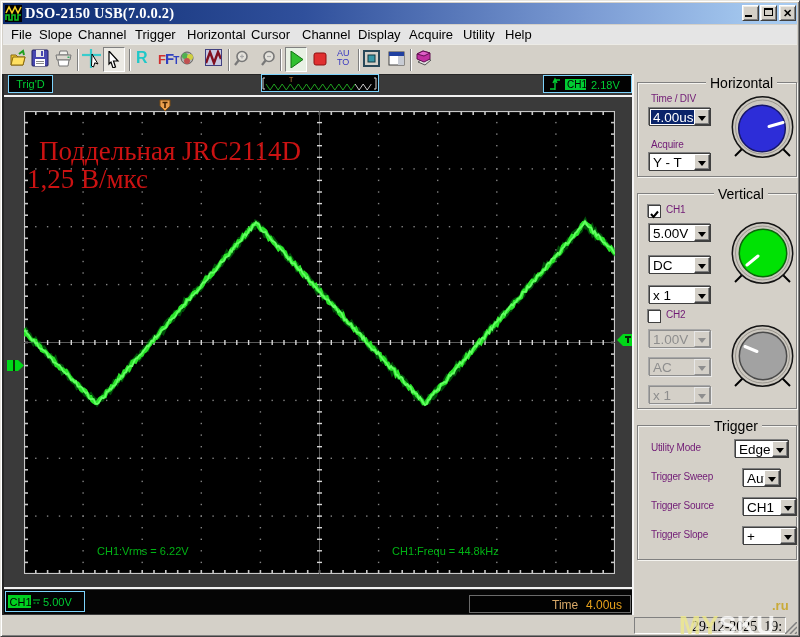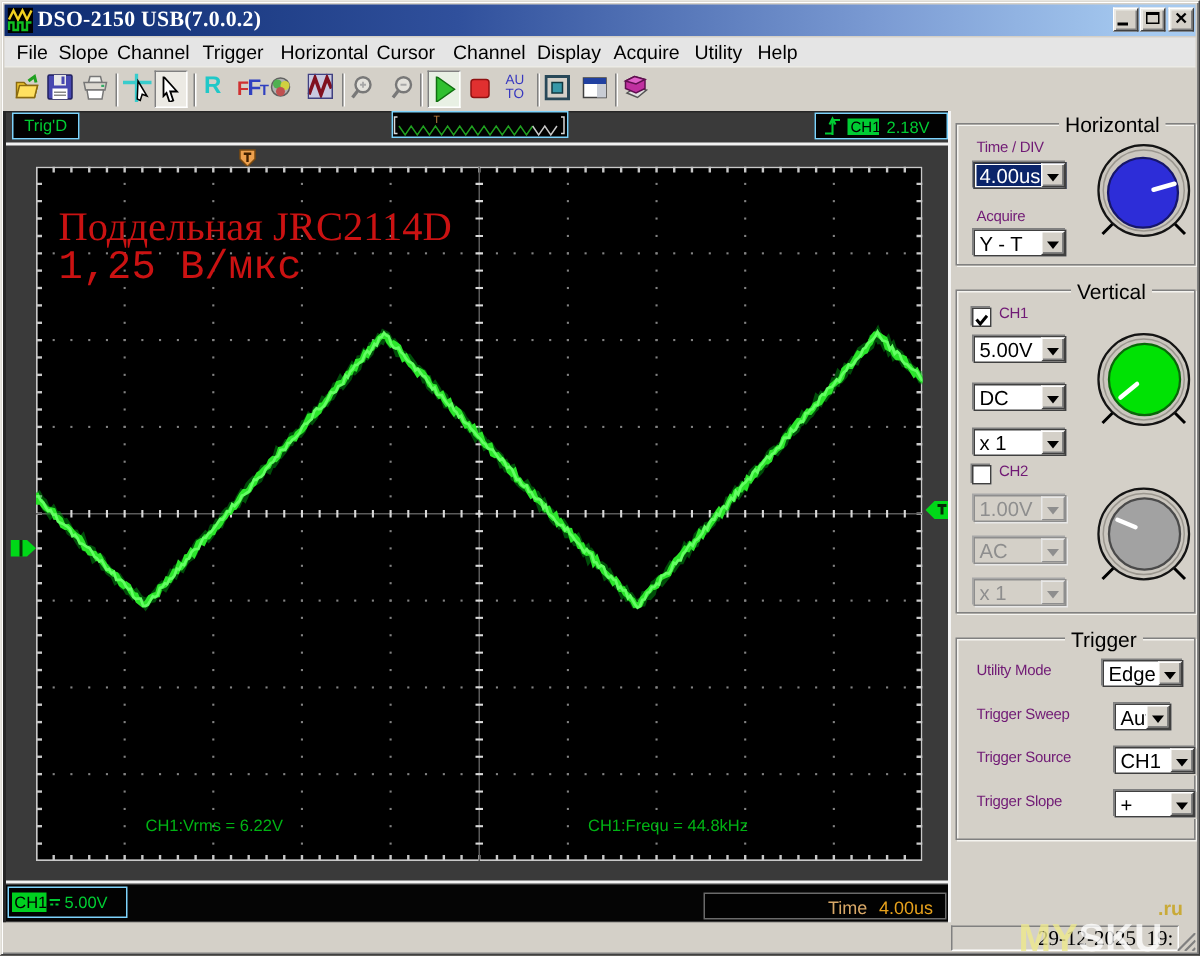--- a/index.html
+++ b/index.html
@@ -1049,21 +1049,21 @@
 <line x1="531.9" y1="229.0" x2="531.9" y2="234.0" stroke="#d8d8d8" stroke-width="1.4"></line>
 <line x1="543.7" y1="229.0" x2="543.7" y2="234.0" stroke="#d8d8d8" stroke-width="1.4"></line>
 <line x1="555.5" y1="229.0" x2="555.5" y2="234.0" stroke="#d8d8d8" stroke-width="1.4"></line>
 <line x1="567.4" y1="229.0" x2="567.4" y2="234.0" stroke="#d8d8d8" stroke-width="1.4"></line>
 <line x1="579.2" y1="229.0" x2="579.2" y2="234.0" stroke="#d8d8d8" stroke-width="1.4"></line>
    <polyline points="0.0,220.6 1.6,219.5 3.2,222.3 4.9,223.6 6.5,227.5 8.1,228.9 9.7,231.5 11.4,229.5 13.0,232.6 14.6,232.5 16.2,235.0 17.8,237.9 19.5,237.4 21.1,239.8 22.7,243.4 24.3,244.5 26.0,244.7 27.6,248.0 29.2,250.6 30.8,248.7 32.4,253.8 34.1,254.9 35.7,255.0 37.3,255.8 38.9,260.9 40.6,259.8 42.2,260.4 43.8,262.0 45.4,267.0 47.0,267.5 48.7,270.0 50.3,271.3 51.9,272.1 53.5,275.6 55.2,274.6 56.8,277.0 58.4,279.8 60.0,280.5 61.6,283.2 63.3,283.6 64.9,285.8 66.5,284.5 68.1,286.9 69.8,288.8 71.4,289.5 73.0,291.8 74.6,289.4 76.2,288.4 77.8,288.1 79.4,285.1 81.0,283.3 82.6,280.8 84.2,279.2 85.8,280.3 87.5,277.2 89.1,275.2 90.7,271.4 92.3,272.1 93.9,267.8 95.5,266.9 97.1,267.7 98.7,264.4 100.3,262.2 101.9,260.9 103.5,259.8 105.1,257.6 106.7,253.4 108.3,250.7 109.9,250.1 111.5,248.1 113.2,246.0 114.8,247.4 116.4,245.3 118.0,241.0 119.6,240.7 121.2,237.7 122.8,238.1 124.4,234.3 126.0,231.6 127.6,229.7 129.2,229.3 130.8,226.1 132.4,225.7 134.0,225.3 135.6,221.3 137.2,218.6 138.8,220.2 140.5,216.3 142.1,212.6 143.7,210.6 145.3,209.0 146.9,209.5 148.5,208.4 150.1,204.9 151.7,201.5 153.3,201.1 154.9,201.9 156.5,198.1 158.1,198.2 159.7,195.9 161.3,190.3 162.9,191.6 164.5,189.6 166.2,187.1 167.8,184.1 169.4,183.9 171.0,179.8 172.6,179.4 174.2,177.6 175.8,178.0 177.4,175.8 179.0,171.3 180.6,170.5 182.2,167.3 183.8,168.7 185.4,166.7 187.0,162.3 188.6,162.0 190.2,160.0 191.8,156.2 193.5,157.0 195.1,154.2 196.7,153.4 198.3,150.5 199.9,146.4 201.5,146.0 203.1,142.8 204.7,145.0 206.3,142.9 207.9,140.9 209.5,136.7 211.1,133.8 212.7,135.6 214.3,134.1 215.9,128.5 217.5,128.4 219.2,124.7 220.8,125.9 222.4,124.1 224.0,119.5 225.6,119.2 227.2,117.7 228.8,114.6 230.4,115.5 232.0,111.7 233.6,112.5 235.2,115.6 236.8,118.2 238.4,117.6 240.0,119.8 241.7,124.5 243.3,124.7 244.9,125.5 246.5,127.6 248.1,127.6 249.7,129.8 251.3,132.0 252.9,134.8 254.5,134.9 256.1,136.6 257.8,137.7 259.4,141.9 261.0,141.8 262.6,146.5 264.2,148.1 265.8,146.3 267.4,148.8 269.0,152.4 270.6,152.1 272.2,153.5 273.8,158.7 275.5,158.9 277.1,160.1 278.7,163.2 280.3,165.1 281.9,164.1 283.5,165.4 285.1,168.6 286.7,170.3 288.3,172.2 289.9,175.1 291.6,176.5 293.2,179.6 294.8,177.5 296.4,180.5 298.0,182.0 299.6,186.0 301.2,185.0 302.8,186.5 304.4,189.3 306.0,191.0 307.6,192.0 309.3,193.6 310.9,198.3 312.5,197.9 314.1,201.5 315.7,201.9 317.3,201.4 318.9,207.3 320.5,208.3 322.1,210.6 323.7,212.1 325.4,213.5 327.0,212.2 328.6,215.4 330.2,215.9 331.8,218.4 333.4,218.7 335.0,221.8 336.6,226.2 338.2,224.7 339.8,228.7 341.4,229.0 343.1,230.6 344.7,234.7 346.3,236.6 347.9,236.4 349.5,238.8 351.1,238.0 352.7,240.4 354.3,245.1 355.9,245.1 357.5,246.6 359.2,249.3 360.8,248.0 362.4,252.0 364.0,253.4 365.6,256.6 367.2,255.3 368.8,260.6 370.4,258.4 372.0,260.6 373.6,264.1 375.2,266.2 376.9,266.0 378.5,267.2 380.1,272.3 381.7,271.2 383.3,274.5 384.9,276.3 386.5,277.1 388.1,279.6 389.7,281.0 391.3,284.6 393.0,283.1 394.6,287.1 396.2,286.7 397.8,289.1 399.4,292.0 401.0,292.1 402.6,290.4 404.2,290.5 405.8,285.7 407.4,285.6 409.0,286.1 410.6,284.3 412.2,278.5 413.8,277.3 415.4,275.7 417.0,276.8 418.6,274.8 420.2,272.9 421.8,268.9 423.4,266.2 425.0,267.3 426.6,264.9 428.2,262.7 429.8,262.6 431.4,259.3 433.0,254.6 434.6,256.4 436.2,252.3 437.8,252.1 439.4,251.5 441.0,246.1 442.6,244.2 444.2,242.4 445.8,242.6 447.4,239.5 449.0,239.2 450.6,237.8 452.2,233.8 453.8,233.9 455.4,230.4 457.0,229.6 458.6,229.6 460.2,227.6 461.8,222.4 463.4,222.1 465.0,219.6 466.6,216.6 468.2,218.2 469.8,215.8 471.4,212.3 473.0,212.6 474.6,210.0 476.2,207.6 477.8,204.0 479.4,202.4 481.0,204.2 482.6,202.5 484.2,199.1 485.8,198.5 487.4,195.6 489.0,191.9 490.6,190.0 492.2,189.0 493.8,189.8 495.4,187.5 497.0,186.0 498.6,184.3 500.2,179.5 501.8,177.9 503.4,175.4 505.0,176.6 506.6,175.2 508.2,171.3 509.8,170.5 511.4,166.6 513.0,168.2 514.6,166.1 516.2,164.8 517.8,162.2 519.4,160.7 521.0,155.2 522.6,156.5 524.2,152.9 525.8,153.7 527.4,151.3 529.0,149.8 530.6,147.8 532.2,143.6 533.8,144.0 535.4,139.2 537.0,140.8 538.6,138.9 540.2,134.3 541.8,135.1 543.4,131.7 545.0,129.2 546.6,129.6 548.2,125.3 549.8,122.6 551.4,121.5 553.0,120.3 554.6,120.8 556.2,119.5 557.8,114.6 559.4,114.4 561.0,111.6 562.6,115.7 564.3,115.4 565.9,118.8 567.5,116.8 569.2,122.2 570.8,120.4 572.4,125.5 574.1,124.0 575.7,125.0 577.3,128.0 578.9,131.0 580.6,130.8 582.2,133.7 583.8,134.9 585.5,136.0 587.1,138.4 588.7,138.7 590.4,142.3 592.0,143.0" fill="none" stroke="#009a12" stroke-width="5.4" opacity="0.5"></polyline>
    <polyline points="0.0,217.8 1.6,223.5 3.2,223.4 4.9,225.8 6.5,227.6 8.1,228.9 9.7,229.1 11.4,229.5 13.0,233.7 14.6,233.9 16.2,235.4 17.8,239.4 19.5,240.4 21.1,240.2 22.7,241.9 24.3,243.9 26.0,245.5 27.6,246.7 29.2,247.6 30.8,250.5 32.4,254.4 34.1,254.8 35.7,257.5 37.3,257.8 38.9,258.1 40.6,260.8 42.2,260.0 43.8,262.9 45.4,265.1 47.0,267.4 48.7,269.3 50.3,270.1 51.9,271.7 53.5,272.3 55.2,275.0 56.8,278.5 58.4,279.7 60.0,278.6 61.6,279.8 63.3,283.3 64.9,285.5 66.5,285.8 68.1,289.5 69.8,290.9 71.4,292.1 73.0,291.8 74.6,289.8 76.2,287.3 77.8,286.4 79.4,285.6 81.0,285.4 82.6,280.2 84.2,279.8 85.8,278.9 87.5,275.2 89.1,275.6 90.7,272.9 92.3,269.9 93.9,269.9 95.5,265.2 97.1,266.7 98.7,264.9 100.3,260.2 101.9,259.8 103.5,256.8 105.1,258.4 106.7,254.7 108.3,250.8 109.9,249.8 111.5,250.7 113.2,247.1 114.8,246.8 116.4,244.4 118.0,244.0 119.6,240.4 121.2,240.1 122.8,238.0 124.4,235.0 126.0,233.6 127.6,230.9 129.2,230.5 130.8,227.4 132.4,227.1 134.0,224.6 135.6,221.6 137.2,218.8 138.8,216.9 140.5,216.8 142.1,215.6 143.7,212.6 145.3,211.3 146.9,207.9 148.5,205.2 150.1,204.3 151.7,202.4 153.3,200.8 154.9,199.9 156.5,196.3 158.1,194.9 159.7,195.1 161.3,193.4 162.9,188.7 164.5,188.4 166.2,187.1 167.8,184.8 169.4,182.0 171.0,181.1 172.6,181.4 174.2,178.2 175.8,176.9 177.4,175.7 179.0,173.5 180.6,170.0 182.2,166.5 183.8,166.2 185.4,166.1 187.0,164.7 188.6,163.4 190.2,159.2 191.8,158.8 193.5,156.1 195.1,154.5 196.7,151.0 198.3,149.2 199.9,148.3 201.5,144.7 203.1,144.2 204.7,143.9 206.3,140.8 207.9,138.0 209.5,137.5 211.1,134.1 212.7,134.5 214.3,130.0 215.9,129.8 217.5,128.7 219.2,124.5 220.8,125.4 222.4,121.4 224.0,121.0 225.6,117.3 227.2,117.0 228.8,114.4 230.4,113.1 232.0,113.1 233.6,113.2 235.2,116.6 236.8,118.6 238.4,117.8 240.0,118.8 241.7,120.2 243.3,124.2 244.9,128.0 246.5,126.9 248.1,129.9 249.7,132.2 251.3,133.4 252.9,135.5 254.5,138.1 256.1,136.5 257.8,137.5 259.4,139.8 261.0,141.4 262.6,145.5 264.2,146.8 265.8,147.0 267.4,150.8 269.0,152.8 270.6,151.9 272.2,155.6 273.8,157.9 275.5,156.8 277.1,161.7 278.7,164.0 280.3,162.0 281.9,163.4 283.5,166.3 285.1,169.7 286.7,172.6 288.3,171.9 289.9,175.0 291.6,173.9 293.2,178.3 294.8,179.8 296.4,179.2 298.0,183.9 299.6,185.9 301.2,186.6 302.8,186.2 304.4,191.7 306.0,192.5 307.6,192.3 309.3,194.4 310.9,195.9 312.5,198.2 314.1,199.2 315.7,203.2 317.3,204.8 318.9,203.4 320.5,208.8 322.1,209.1 323.7,211.7 325.4,212.9 327.0,213.4 328.6,216.5 330.2,219.2 331.8,217.9 333.4,222.0 335.0,222.5 336.6,224.0 338.2,225.5 339.8,228.5 341.4,228.2 343.1,232.5 344.7,234.1 346.3,232.6 347.9,237.8 349.5,236.7 351.1,239.4 352.7,241.8 354.3,242.5 355.9,242.7 357.5,248.0 359.2,246.8 360.8,248.6 362.4,252.9 364.0,252.6 365.6,256.7 367.2,257.7 368.8,257.5 370.4,258.1 372.0,263.9 373.6,261.9 375.2,266.4 376.9,267.1 378.5,270.0 380.1,271.4 381.7,273.0 383.3,274.0 384.9,277.1 386.5,275.7 388.1,278.0 389.7,281.8 391.3,281.8 393.0,284.7 394.6,286.0 396.2,288.0 397.8,289.2 399.4,292.4 401.0,292.3 402.6,292.1 404.2,288.4 405.8,286.5 407.4,284.1 409.0,282.6 410.6,280.5 412.2,280.5 413.8,279.7 415.4,275.3 417.0,273.7 418.6,273.0 420.2,272.3 421.8,271.6 423.4,267.8 425.0,264.9 426.6,262.3 428.2,260.9 429.8,259.2 431.4,257.2 433.0,254.7 434.6,255.1 436.2,252.2 437.8,253.5 439.4,249.8 441.0,248.6 442.6,244.3 444.2,245.8 445.8,242.3 447.4,242.1 449.0,239.0 450.6,236.8 452.2,234.8 453.8,231.9 455.4,229.5 457.0,231.6 458.6,227.7 460.2,227.4 461.8,223.8 463.4,220.5 465.0,221.2 466.6,216.8 468.2,215.4 469.8,215.4 471.4,212.5 473.0,213.7 474.6,208.1 476.2,209.1 477.8,206.6 479.4,205.6 481.0,201.3 482.6,200.8 484.2,198.7 485.8,196.8 487.4,196.8 489.0,195.6 490.6,190.8 492.2,190.4 493.8,188.5 495.4,187.3 497.0,186.4 498.6,181.3 500.2,179.5 501.8,179.7 503.4,175.7 505.0,173.9 506.6,171.7 508.2,169.5 509.8,169.7 511.4,168.5 513.0,165.4 514.6,163.3 516.2,163.6 517.8,161.8 519.4,158.9 521.0,158.1 522.6,157.3 524.2,154.9 525.8,152.4 527.4,150.7 529.0,150.1 530.6,146.1 532.2,144.8 533.8,143.4 535.4,142.8 537.0,140.6 538.6,135.5 540.2,134.1 541.8,132.9 543.4,133.0 545.0,130.4 546.6,127.4 548.2,124.8 549.8,125.5 551.4,123.7 553.0,123.0 554.6,119.2 556.2,117.4 557.8,113.8 559.4,111.8 561.0,111.7 562.6,112.8 564.3,114.2 565.9,115.1 567.5,120.6 569.2,121.6 570.8,122.1 572.4,125.4 574.1,127.3 575.7,127.4 577.3,127.3 578.9,127.9 580.6,132.7 582.2,133.1 583.8,135.5 585.5,138.3 587.1,136.7 588.7,140.1 590.4,142.0 592.0,143.0" fill="none" stroke="#2be52b" stroke-width="3.8"></polyline>
    <polyline points="0.0,220.0 1.6,219.8 3.2,222.6 4.9,224.1 6.5,227.2 8.1,229.7 9.7,229.0 11.4,232.2 13.0,232.0 14.6,236.6 16.2,237.6 17.8,238.1 19.5,239.3 21.1,240.3 22.7,241.9 24.3,246.4 26.0,245.5 27.6,247.6 29.2,251.3 30.8,251.5 32.4,252.6 34.1,253.7 35.7,254.3 37.3,256.7 38.9,260.1 40.6,261.1 42.2,263.3 43.8,262.5 45.4,265.6 47.0,268.9 48.7,268.4 50.3,271.2 51.9,270.2 53.5,275.6 55.2,275.6 56.8,275.6 58.4,276.9 60.0,280.2 61.6,281.9 63.3,281.5 64.9,287.1 66.5,288.3 68.1,288.0 69.8,288.1 71.4,292.8 73.0,293.0 74.6,292.1 76.2,289.4 77.8,286.5 79.4,287.2 81.0,286.0 82.6,280.9 84.2,280.4 85.8,277.9 87.5,278.4 89.1,274.8 90.7,274.6 92.3,272.7 93.9,268.2 95.5,268.7 97.1,265.2 98.7,265.7 100.3,262.0 101.9,261.5 103.5,257.3 105.1,255.5 106.7,255.0 108.3,255.0 109.9,250.9 111.5,247.6 113.2,247.5 114.8,244.8 116.4,243.9 118.0,242.0 119.6,239.8 121.2,237.4 122.8,235.0 124.4,235.4 126.0,233.0 127.6,229.7 129.2,230.2 130.8,225.2 132.4,226.4 134.0,224.4 135.6,223.1 137.2,219.4 138.8,218.8 140.5,217.6 142.1,216.5 143.7,212.5 145.3,208.7 146.9,208.9 148.5,207.5 150.1,206.9 151.7,205.1 153.3,201.3 154.9,199.9 156.5,197.7 158.1,197.1 159.7,193.9 161.3,193.1 162.9,189.1 164.5,188.7 166.2,189.0 167.8,184.4 169.4,184.2 171.0,182.1 172.6,181.2 174.2,179.4 175.8,177.6 177.4,173.6 179.0,171.5 180.6,171.5 182.2,169.8 183.8,168.5 185.4,163.0 187.0,161.3 188.6,161.9 190.2,161.4 191.8,159.9 193.5,157.0 195.1,153.8 196.7,150.5 198.3,151.0 199.9,150.2 201.5,146.5 203.1,145.8 204.7,144.9 206.3,139.3 207.9,140.7 209.5,136.7 211.1,135.2 212.7,132.4 214.3,132.2 215.9,130.6 217.5,129.7 219.2,125.2 220.8,122.9 222.4,124.6 224.0,121.7 225.6,118.2 227.2,119.3 228.8,114.1 230.4,113.7 232.0,110.9 233.6,112.6 235.2,113.3 236.8,118.5 238.4,120.7 240.0,121.4 241.7,120.8 243.3,123.8 244.9,125.1 246.5,127.9 248.1,129.8 249.7,130.6 251.3,131.6 252.9,135.9 254.5,134.8 256.1,137.3 257.8,139.5 259.4,140.1 261.0,143.3 262.6,145.1 264.2,148.6 265.8,147.3 267.4,152.0 269.0,152.3 270.6,152.4 272.2,155.4 273.8,157.6 275.5,159.6 277.1,158.3 278.7,162.5 280.3,163.7 281.9,167.2 283.5,166.2 285.1,170.2 286.7,171.1 288.3,171.7 289.9,174.7 291.6,176.3 293.2,178.3 294.8,180.2 296.4,181.7 298.0,184.2 299.6,185.0 301.2,187.9 302.8,188.5 304.4,188.7 306.0,191.0 307.6,193.4 309.3,195.8 310.9,194.7 312.5,197.3 314.1,201.0 315.7,200.2 317.3,201.7 318.9,205.3 320.5,208.9 322.1,208.7 323.7,212.1 325.4,213.4 327.0,212.6 328.6,216.9 330.2,217.1 331.8,220.2 333.4,221.7 335.0,221.6 336.6,222.4 338.2,227.8 339.8,225.9 341.4,231.3 343.1,232.5 344.7,233.7 346.3,236.5 347.9,238.2 349.5,239.2 351.1,239.0 352.7,242.6 354.3,240.9 355.9,244.9 357.5,246.3 359.2,248.9 360.8,250.7 362.4,252.0 364.0,254.8 365.6,257.0 367.2,255.1 368.8,257.4 370.4,258.2 372.0,263.7 373.6,264.0 375.2,267.2 376.9,265.9 378.5,266.9 380.1,272.0 381.7,274.1 383.3,273.2 384.9,275.4 386.5,275.9 388.1,281.2 389.7,280.1 391.3,282.6 393.0,282.6 394.6,287.8 396.2,286.2 397.8,289.3 399.4,292.0 401.0,294.1 402.6,293.2 404.2,289.0 405.8,288.6 407.4,284.2 409.0,283.6 410.6,280.4 412.2,280.3 413.8,278.1 415.4,278.7 417.0,272.8 418.6,272.5 420.2,271.0 421.8,271.5 423.4,269.2 425.0,264.1 426.6,264.9 428.2,262.4 429.8,262.5 431.4,258.0 433.0,256.4 434.6,253.6 436.2,251.5 437.8,252.9 439.4,249.4 441.0,248.5 442.6,246.6 444.2,244.6 445.8,240.2 447.4,241.8 449.0,237.6 450.6,235.2 452.2,235.4 453.8,231.4 455.4,232.6 457.0,228.4 458.6,226.6 460.2,227.7 461.8,223.5 463.4,220.9 465.0,222.4 466.6,216.6 468.2,218.6 469.8,213.6 471.4,211.7 473.0,210.5 474.6,208.3 476.2,208.6 477.8,204.0 479.4,202.2 481.0,203.8 482.6,199.5 484.2,198.1 485.8,195.6 487.4,193.3 489.0,194.5 490.6,191.8 492.2,190.9 493.8,187.9 495.4,187.4 497.0,184.5 498.6,180.9 500.2,180.8 501.8,180.9 503.4,175.2 505.0,176.6 506.6,175.2 508.2,171.8 509.8,169.7 511.4,170.2 513.0,164.4 514.6,164.4 516.2,162.2 517.8,161.7 519.4,159.0 521.0,159.1 522.6,153.6 524.2,151.8 525.8,152.3 527.4,148.1 529.0,147.2 530.6,147.0 532.2,144.8 533.8,142.0 535.4,143.1 537.0,139.3 538.6,137.1 540.2,136.0 541.8,132.0 543.4,132.8 545.0,131.7 546.6,129.0 548.2,127.7 549.8,125.6 551.4,121.6 553.0,120.8 554.6,118.0 556.2,116.7 557.8,115.4 559.4,113.4 561.0,110.2 562.6,113.3 564.3,116.0 565.9,116.3 567.5,117.0 569.2,122.0 570.8,119.9 572.4,124.9 574.1,123.3 575.7,124.9 577.3,129.4 578.9,131.3 580.6,131.8 582.2,133.6 583.8,135.1 585.5,135.7 587.1,136.4 588.7,139.1 590.4,142.1 592.0,143.0" fill="none" stroke="#63ff63" stroke-width="1.8"></polyline>
   </svg>
   <div class="abs" style="left:15px;top:25px;font-family:'Liberation Serif',serif;font-size:27px;color:#cb1212;white-space:nowrap">Поддельная JRC2114D</div>
-  <div class="abs" style="left:15px;top:53px;font-family:Liberation Mono, monospace;font-size:27px;color:#cb1212;white-space:nowrap">1,25 В/мкс</div>
+  <div class="abs" style="left:3px;top:53px;font-family:Liberation Serif, serif;font-size:27px;color:#cb1212;white-space:nowrap">1,25 В/мкс</div>
   <div class="abs" style="left:73px;top:434px;font-size:11px;color:#00b314">CH1:Vrms = 6.22V</div>
   <div class="abs" style="left:368px;top:434px;font-size:11px;color:#00b314">CH1:Frequ = 44.8kHz</div>
  </div>
 
  <svg class="abs" style="left:5px;top:285px" width="18" height="13" viewBox="0 0 18 13">
    <path d="M0 1 L11 1 L17 6.5 L11 12 L0 12 Z" fill="#00d818"></path>
    <rect x="6" y="1" width="2" height="11" fill="#0a300a"></rect>
     </svg>
 
  <svg class="abs" style="left:615px;top:260px" width="18" height="12" viewBox="0 0 18 12">

